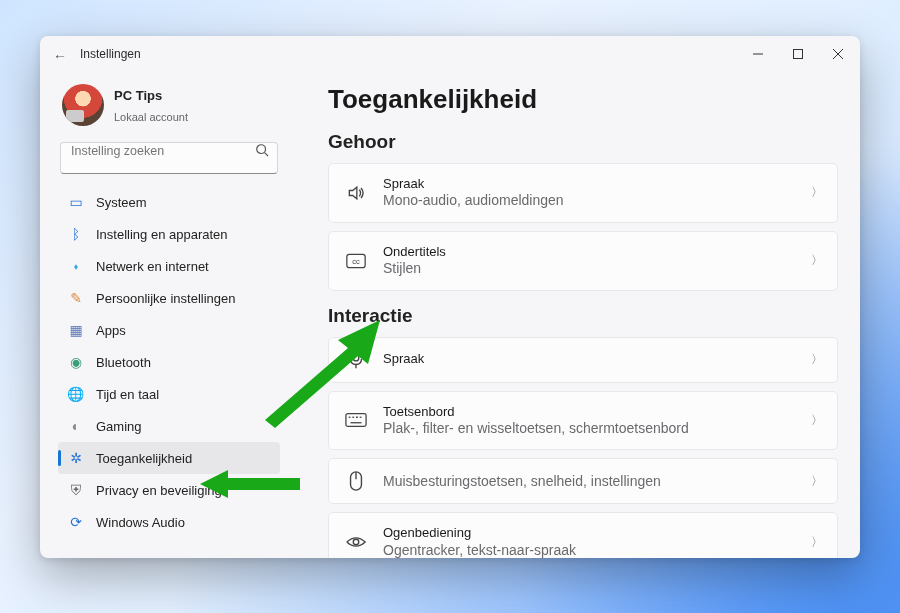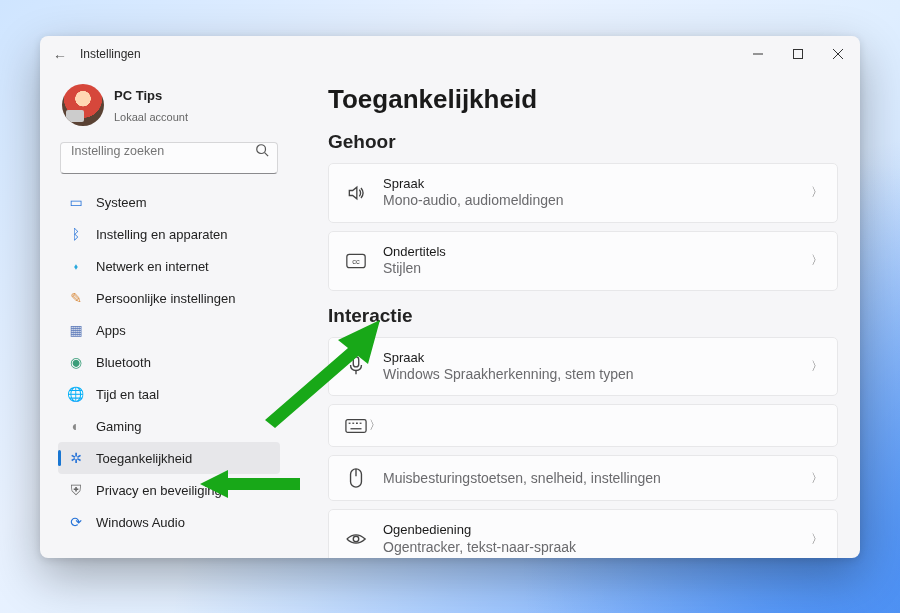--- a/index.html
+++ b/index.html
@@ -218,36 +218,39 @@
       <div class="card">
         <div class="cic">
             <svg width="18" height="20" viewBox="0 0 18 22" fill="none" stroke="#444" stroke-width="1.5">
               <rect x="6" y="1" width="6" height="11" rx="3"></rect>
               <path d="M3 10 Q3 16 9 16 Q15 16 15 10"></path>
               <line x1="9" y1="16" x2="9" y2="20"></line>
             </svg>
           </div>
         <div class="ctxt">
           <div class="ct">Spraak</div>
-          <div class="cs">Windows Spraakherkenning, stem typen</div>
         </div>
         <div class="chev">〉</div>
       </div>
 
       <div class="card">
         <div class="cic">
             <svg width="22" height="16" viewBox="0 0 24 16" fill="none" stroke="#444" stroke-width="1.4">
               <rect x="1" y="1" width="22" height="14" rx="2"></rect>
               <line x1="4" y1="5" x2="6" y2="5"></line>
               <line x1="8" y1="5" x2="10" y2="5"></line>
               <line x1="12" y1="5" x2="14" y2="5"></line>
               <line x1="16" y1="5" x2="18" y2="5"></line>
               <line x1="6" y1="11" x2="18" y2="11"></line>
             </svg>
           </div>
+        <div class="ctxt">
+          <div class="ct">Toetsenbord</div>
+          <div class="cs">Plak-, filter- en wisseltoetsen, schermtoetsenbord</div>
+        </div>
         <div class="chev">〉</div>
       </div>
 
       <div class="card">
         <div class="cic">
             <svg width="16" height="20" viewBox="0 0 16 22" fill="none" stroke="#444" stroke-width="1.5">
               <rect x="2" y="1" width="12" height="20" rx="6"></rect>
               <line x1="8" y1="1" x2="8" y2="9"></line>
             </svg>
           </div>

